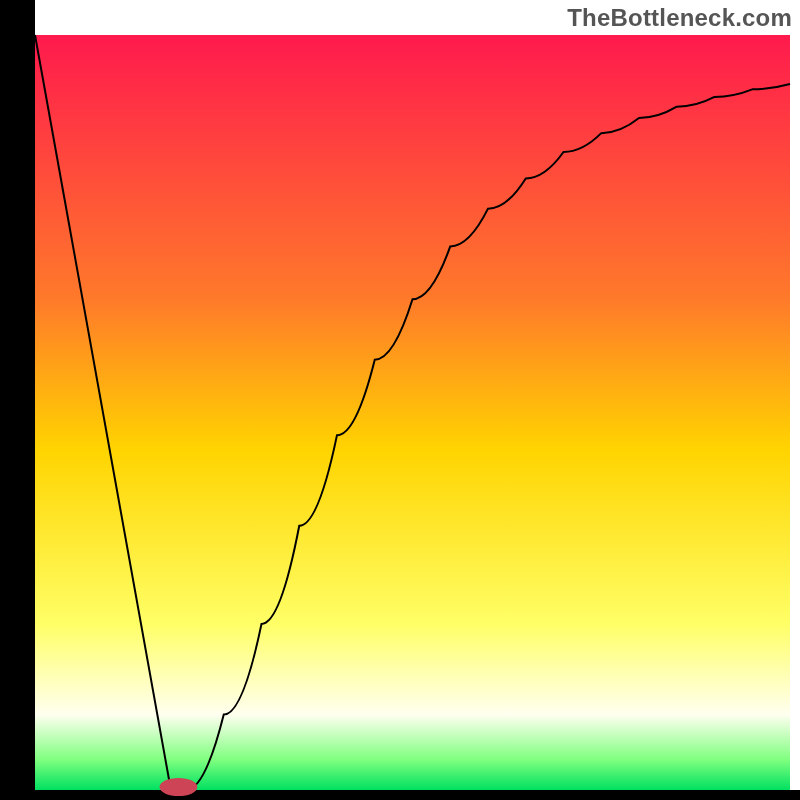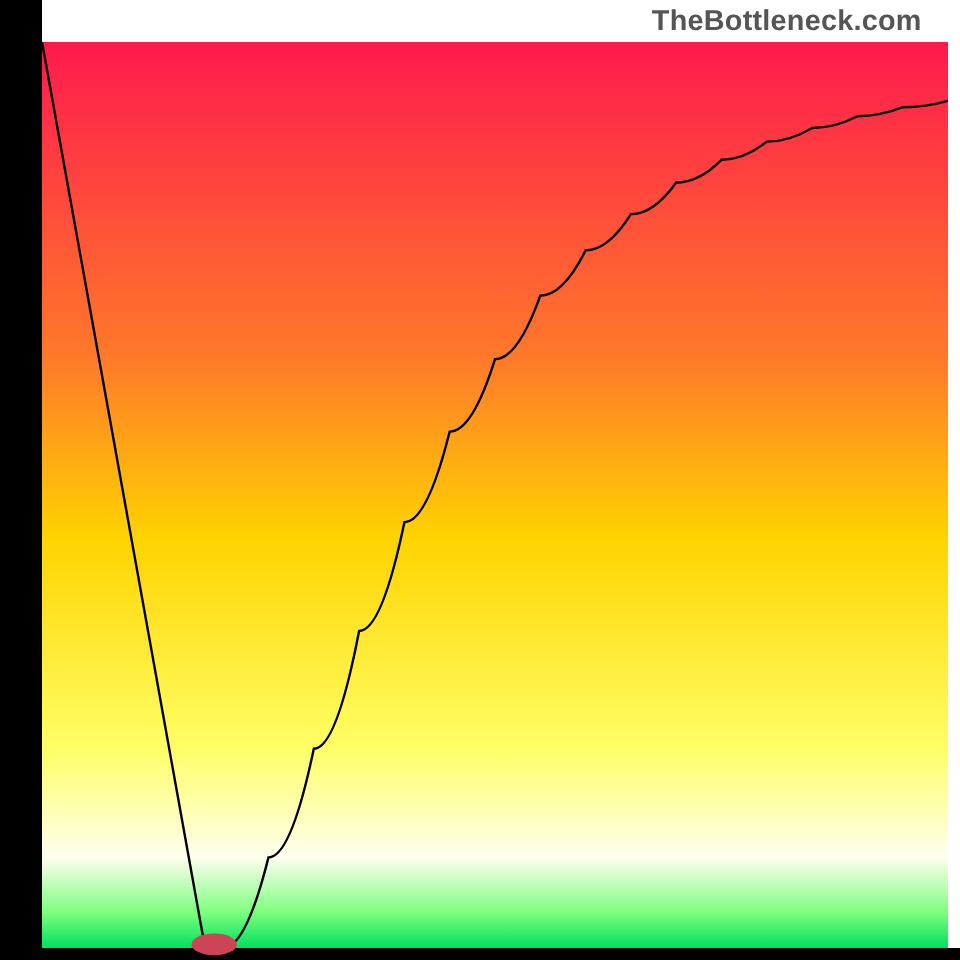--- a/index.html
+++ b/index.html
@@ -11,21 +11,21 @@
     background: #fff;
   }
   .chart-container {
     position: relative;
     width: 800px;
     height: 800px;
   }
   .watermark {
     position: absolute;
     top: 4px;
-    right: 32px;
+    right: 8px;
     font-family: Arial, Helvetica, sans-serif;
     font-size: 24px;
     font-weight: 600;
     color: #555;
     letter-spacing: 0.2px;
     z-index: 5;
   }
   svg {
     display: block;
   }

